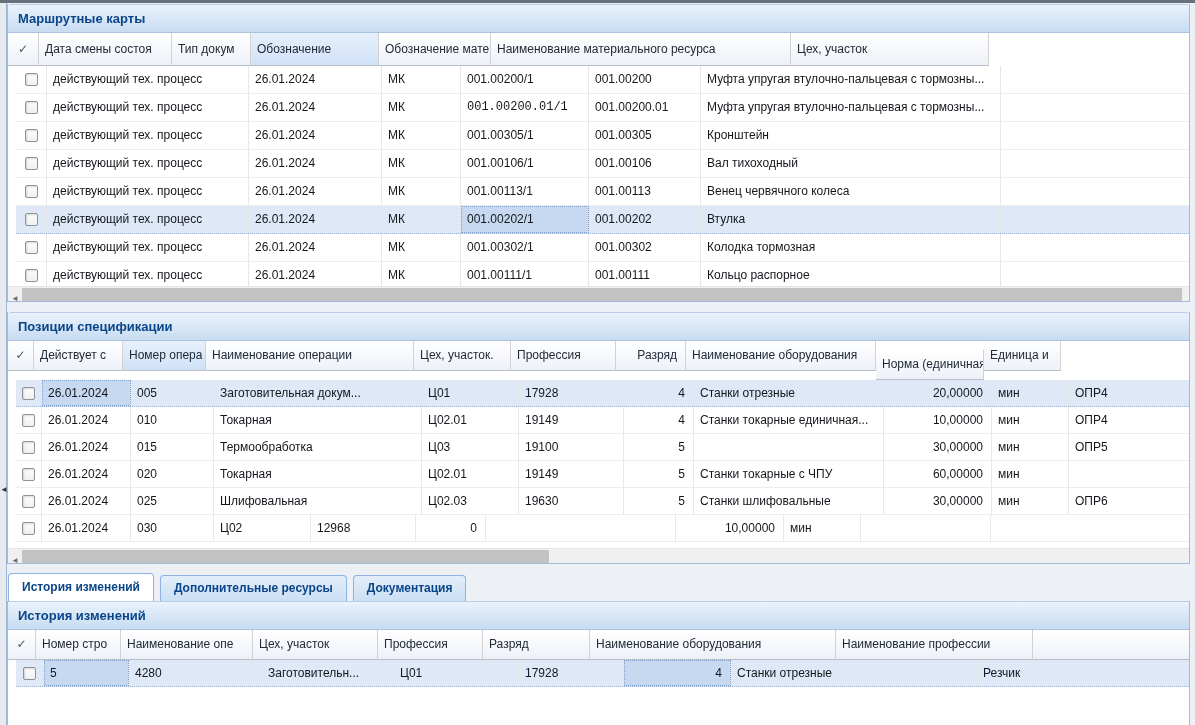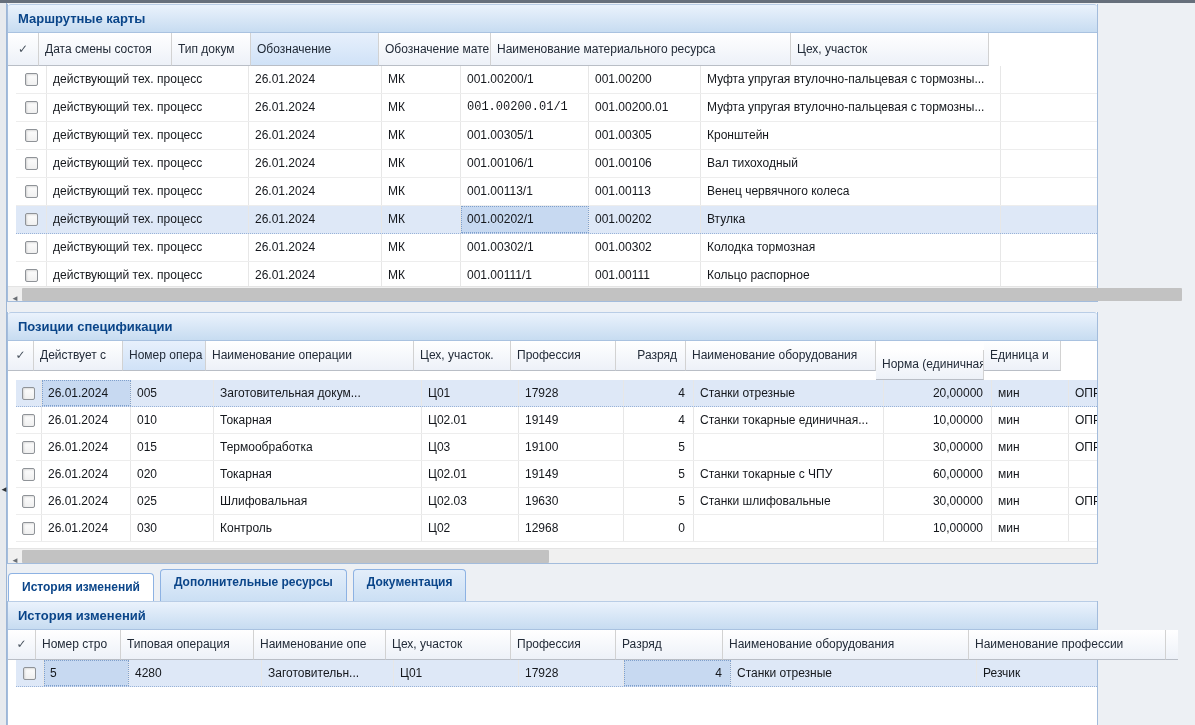--- a/index.html
+++ b/index.html
@@ -6,21 +6,21 @@
   body { font-family:"Liberation Sans","DejaVu Sans",sans-serif; background:#dfe3e9; }
   .screen { position:relative; width:1195px; height:725px; background:#edf0f4; overflow:hidden; }
 
   .top-strip { position:absolute; left:0; top:0; width:1195px; height:3px; background:#666f7b; }
 
   .gutter { position:absolute; left:0; top:3px; width:7px; height:722px;
             background:#e7eaee; border-right:1px solid #9db6d6; }
   .collapse-arrow { position:absolute; left:0; top:480px; width:7px; height:14px;
                     font-size:8px; line-height:14px; color:#2e3338; text-align:center; cursor:pointer; }
 
-  .panel { position:absolute; left:7px; width:1091px; background:#ffffff;
+  .panel { position:absolute; left:7px; width:1183px; background:#ffffff;
            border:1px solid #a3bcdc; border-top:none; }
   .panel-top    { top:4px;   height:298px; }
   .panel-mid    { top:312px; height:252px; }
   .panel-bottom { top:601px; height:124px; }
 
   .panel-header { height:29px; border-top:1px solid #b9cde6; border-bottom:1px solid #a9c2e0;
                   background:linear-gradient(#eaf2fc,#c7dcf1);
                   border-radius:3px 3px 0 0; padding:0 10px; display:flex; align-items:center; }
   .panel-title { font-size:13px; font-weight:bold; color:#0a4589; }
 
@@ -48,21 +48,21 @@
               box-shadow:inset 1px 1px 2px rgba(0,0,0,.14); cursor:pointer; }
 
   .hscroll { position:relative; height:15px; background:#f0f0f0; border-top:1px solid #e4e4e4; }
   .hs-btn { position:absolute; left:0; top:0; width:14px; height:14px; background:#f0f0f0;
             text-align:center; cursor:pointer; }
   .hs-arrow { font-size:8px; line-height:14px; color:#6a6f75; }
   .hs-thumb { position:absolute; top:1px; height:13px; background:#c2c2c2; border-radius:1px; cursor:grab; }
 
   .tabbar { position:absolute; left:7px; top:564px; width:1183px; height:37px;
             display:flex; align-items:flex-end; padding-left:1px; background:transparent; }
-  .tab { flex:none; height:32px; line-height:24px; margin-right:6px; padding:0 13px;
+  .tab { flex:none; height:26px; line-height:24px; margin-right:6px; padding:0 13px;
          border:1px solid #8db2e3; border-bottom:none; border-radius:4px 4px 0 0;
          font-size:12px; font-weight:bold; color:#0a4589; cursor:pointer;
          background:linear-gradient(#e3eefa,#cbdff4); }
   .tab.active { height:28px; line-height:26px; background:#ffffff; }
 </style>
 </head>
 <body>
 
 <div class="screen">
   <div class="top-strip"></div>
@@ -282,21 +282,20 @@
             <div class="cell num" style="width: 108px; line-height: 26px;">30,00000</div>
             <div class="cell" style="width: 77px; line-height: 26px;">мин</div>
             <div class="cell" style="width: 130px; line-height: 26px;">ОПР6</div>
           </div>
           <div class="grid-row" style="height: 27px;">
             <div class="cell cb" style="width: 26px;">
               <div class="checkbox"></div>
             </div>
             <div class="cell" style="width: 89px; line-height: 26px;">26.01.2024</div>
             <div class="cell" style="width: 83px; line-height: 26px;">030</div>
-            <div class="cell" style="width: 208px; line-height: 26px;">Контроль</div>
             <div class="cell" style="width: 97px; line-height: 26px;">Ц02</div>
             <div class="cell" style="width: 105px; line-height: 26px;">12968</div>
             <div class="cell num" style="width: 70px; line-height: 26px;">0</div>
             <div class="cell" style="width: 190px; line-height: 26px;"></div>
             <div class="cell num" style="width: 108px; line-height: 26px;">10,00000</div>
             <div class="cell" style="width: 77px; line-height: 26px;">мин</div>
             <div class="cell" style="width: 130px; line-height: 26px;"></div>
           </div>
         </div>
       </div>
@@ -313,21 +312,20 @@
     </div>
 
   <div class="panel panel-bottom">
     <div class="panel-header" style="border-radius:0;">
       <span class="panel-title">История изменений</span>
     </div>
     <div id="grid-history">
         <div class="grid-hrow">
           <div class="hcell cb" style="width: 28px;">✓</div>
           <div class="hcell" style="width: 85px;">Номер стро</div>
-          <div class="hcell" style="width: 133px;">Типовая операция</div>
           <div class="hcell" style="width: 132px;">Наименование опе</div>
           <div class="hcell" style="width: 125px;">Цех, участок</div>
           <div class="hcell" style="width: 105px;">Профессия</div>
           <div class="hcell" style="width: 107px;">Разряд</div>
           <div class="hcell" style="width: 246px;">Наименование оборудования</div>
           <div class="hcell" style="width: 197px;">Наименование профессии</div>
           <div class="hcell fill" style="flex: 1 1 0%;"></div>
         </div>
         <div class="grid-body" style="height: 65px;">
           <div class="grid-row sel" style="height: 27px;">

